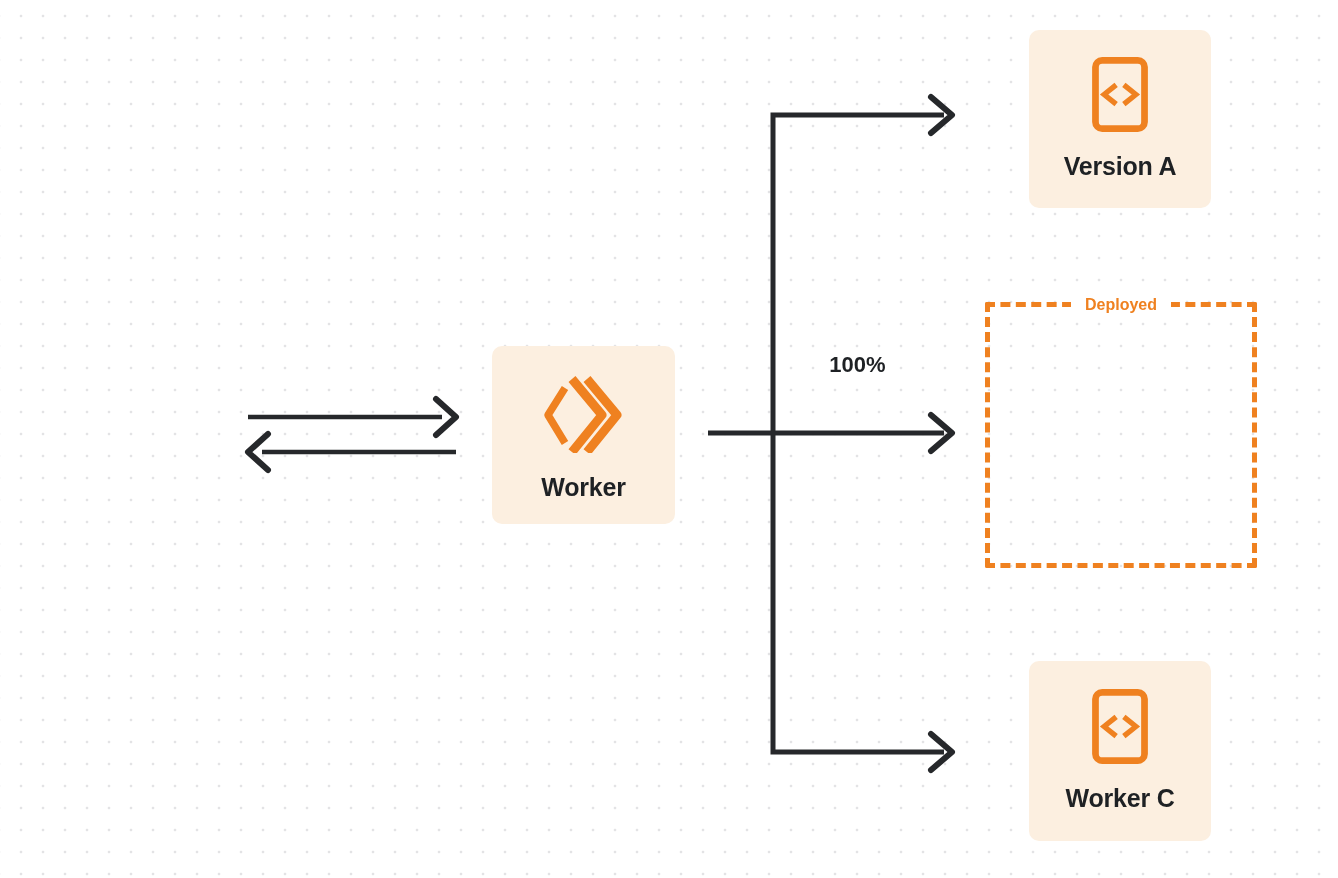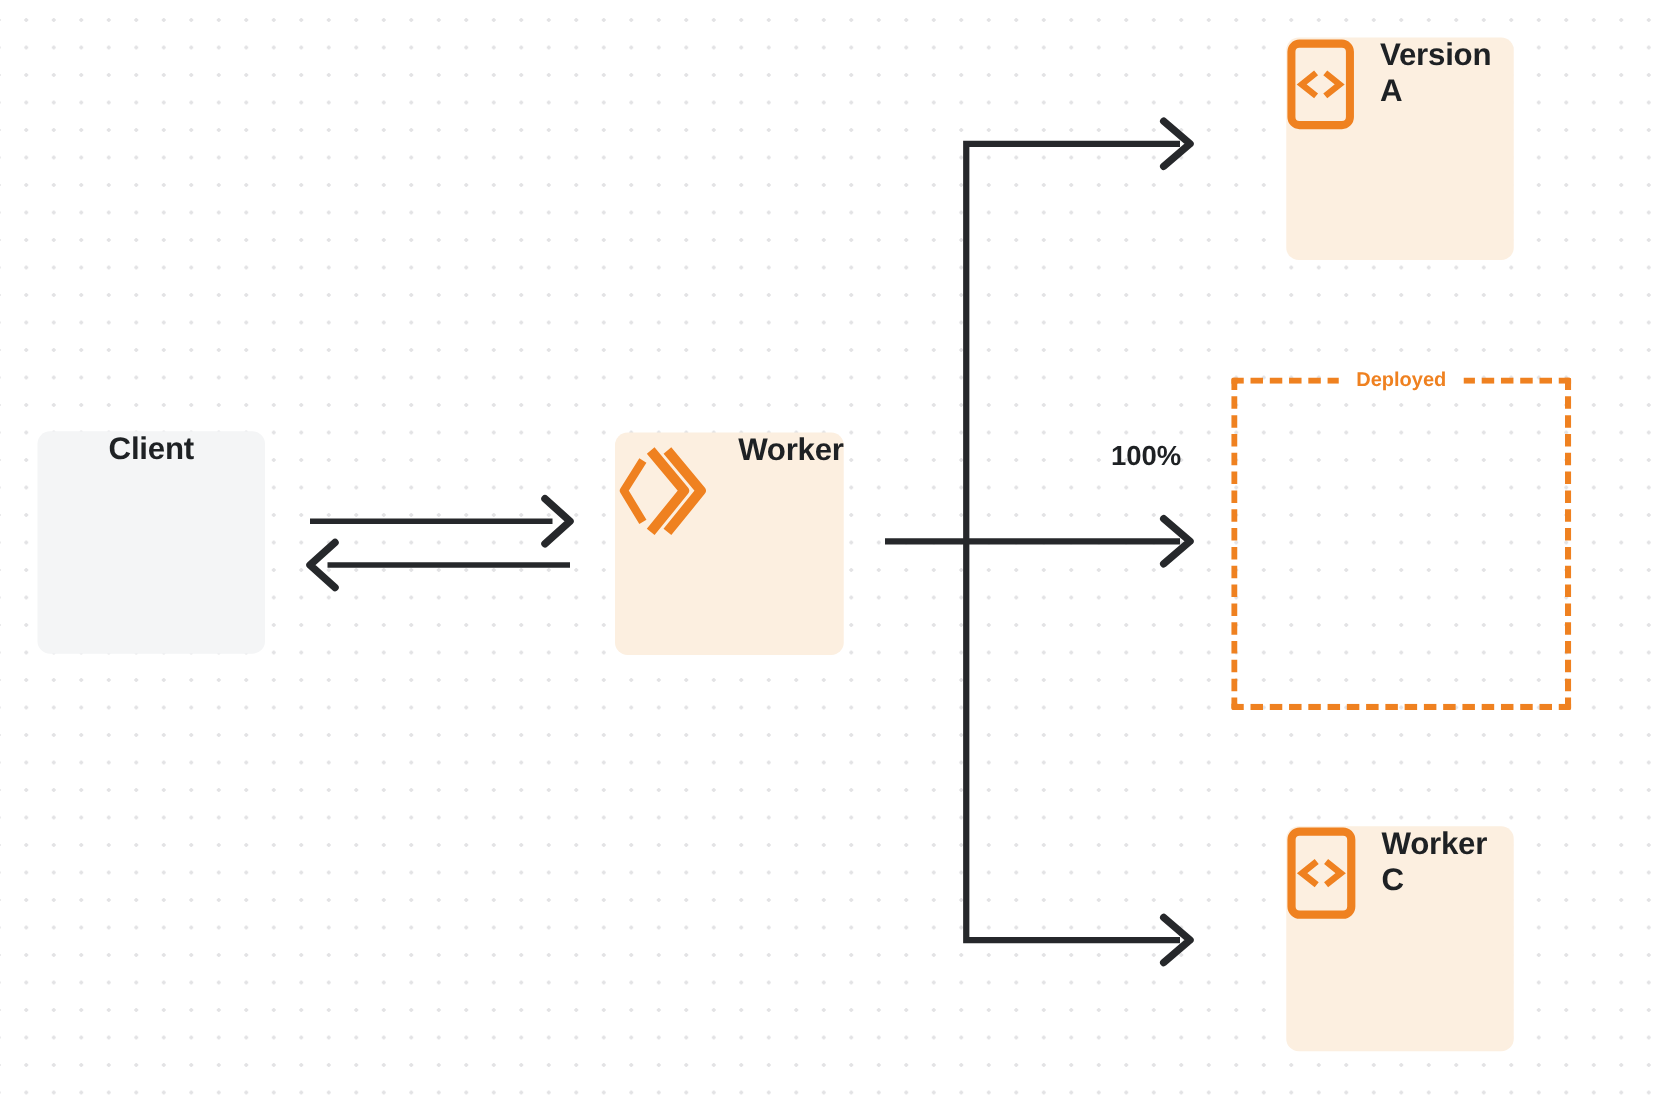--- a/index.html
+++ b/index.html
@@ -36,22 +36,22 @@
     stroke-linejoin:miter;stroke-linecap:butt;
   }
   .arrows .shaft.thin{stroke-width:4.5;}
   .arrows .head{
     fill:none;stroke:var(--line);stroke-width:6;
     stroke-linecap:round;stroke-linejoin:round;
   }
   .node{
     position:absolute;
     border-radius:10px;
-    display:flex;flex-direction:row;
-    align-items:flex-start;justify-content:center;
+    display:flex;flex-direction:column;
+    align-items:center;justify-content:center;
     gap:20px;
   }
   .node .label{
     font-size:25px;font-weight:700;color:var(--text);
     letter-spacing:-0.2px;
   }
   .node-client{
     left:30px;top:345px;width:182px;height:178px;
     background:var(--gray-box);
   }
@@ -81,21 +81,21 @@
     top:-19px;left:50%;transform:translateX(-50%);
     background:var(--background);
     padding:0 14px;
     font-size:16px;font-weight:700;color:var(--accent);
     white-space:nowrap;
     line-height:33px;
   }
   .traffic-label{
     position:absolute;
     left:770px;top:350px;width:175px;
-    text-align:right;color:var(--text);
+    text-align:center;color:var(--text);
   }
   .traffic-label .pct{font-size:22px;font-weight:700;line-height:30px;}
   .traffic-label .word{font-size:20px;font-weight:700;letter-spacing:1.5px;line-height:32px;}
 </style>
 </head>
 <body>
 
 <div class="canvas">
 
   <svg class="arrows" viewBox="0 0 1338 878">
@@ -107,23 +107,20 @@
 
     <path class="shaft" d="M944,115 L773,115 L773,752 L944,752"></path>
 
     <path class="shaft" d="M708,433 L944,433"></path>
 
     <path class="head" d="M931,97 L952,115 L931,133"></path>
     <path class="head" d="M931,415 L952,433 L931,451"></path>
     <path class="head" d="M931,734 L952,752 L931,770"></path>
   </svg>
 
-  <div class="node node-client">
-    <span class="label">Client</span>
-  </div>
 
   <div class="node node-worker">
     <svg class="worker-icon" viewBox="0 0 88 85">
       <path d="M25,20 L8,47 L25,75" stroke-width="7.5"></path>
       <path d="M32,11 L62,47 L32,84" stroke-width="9"></path>
       <path d="M47,11 L77,47 L47,84" stroke-width="9"></path>
     </svg>
     <span class="label">Worker</span>
   </div>
 

